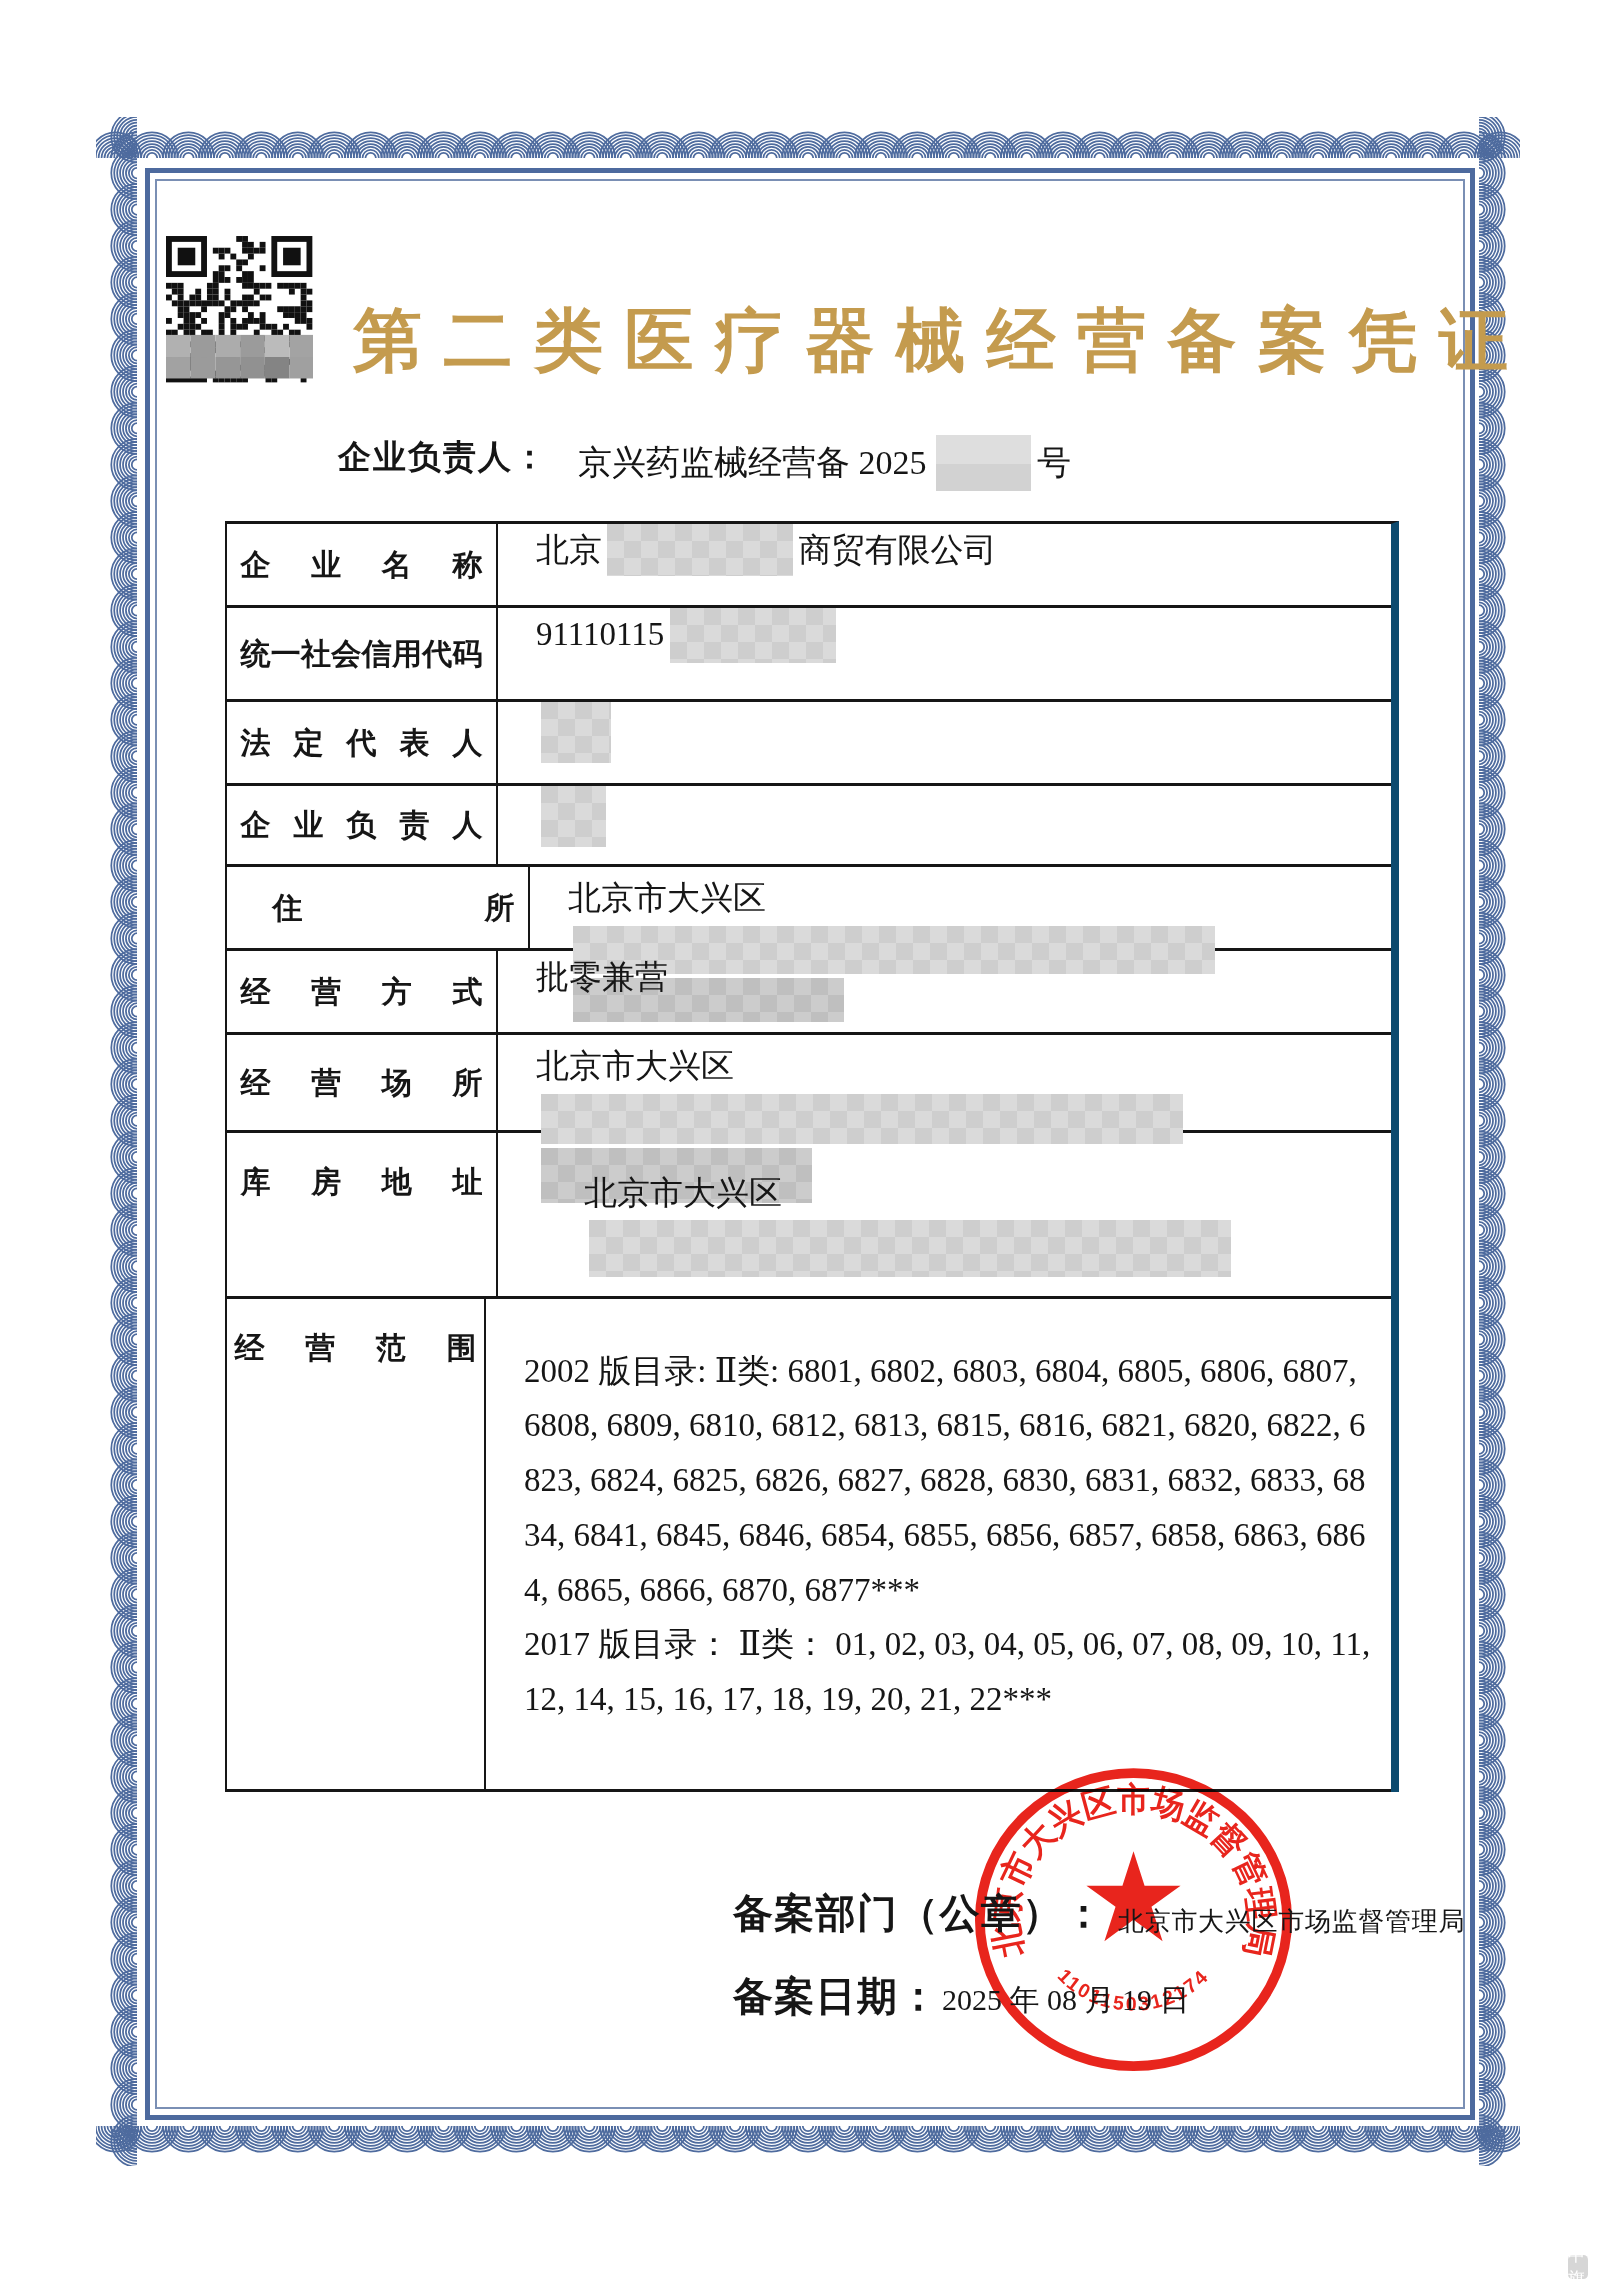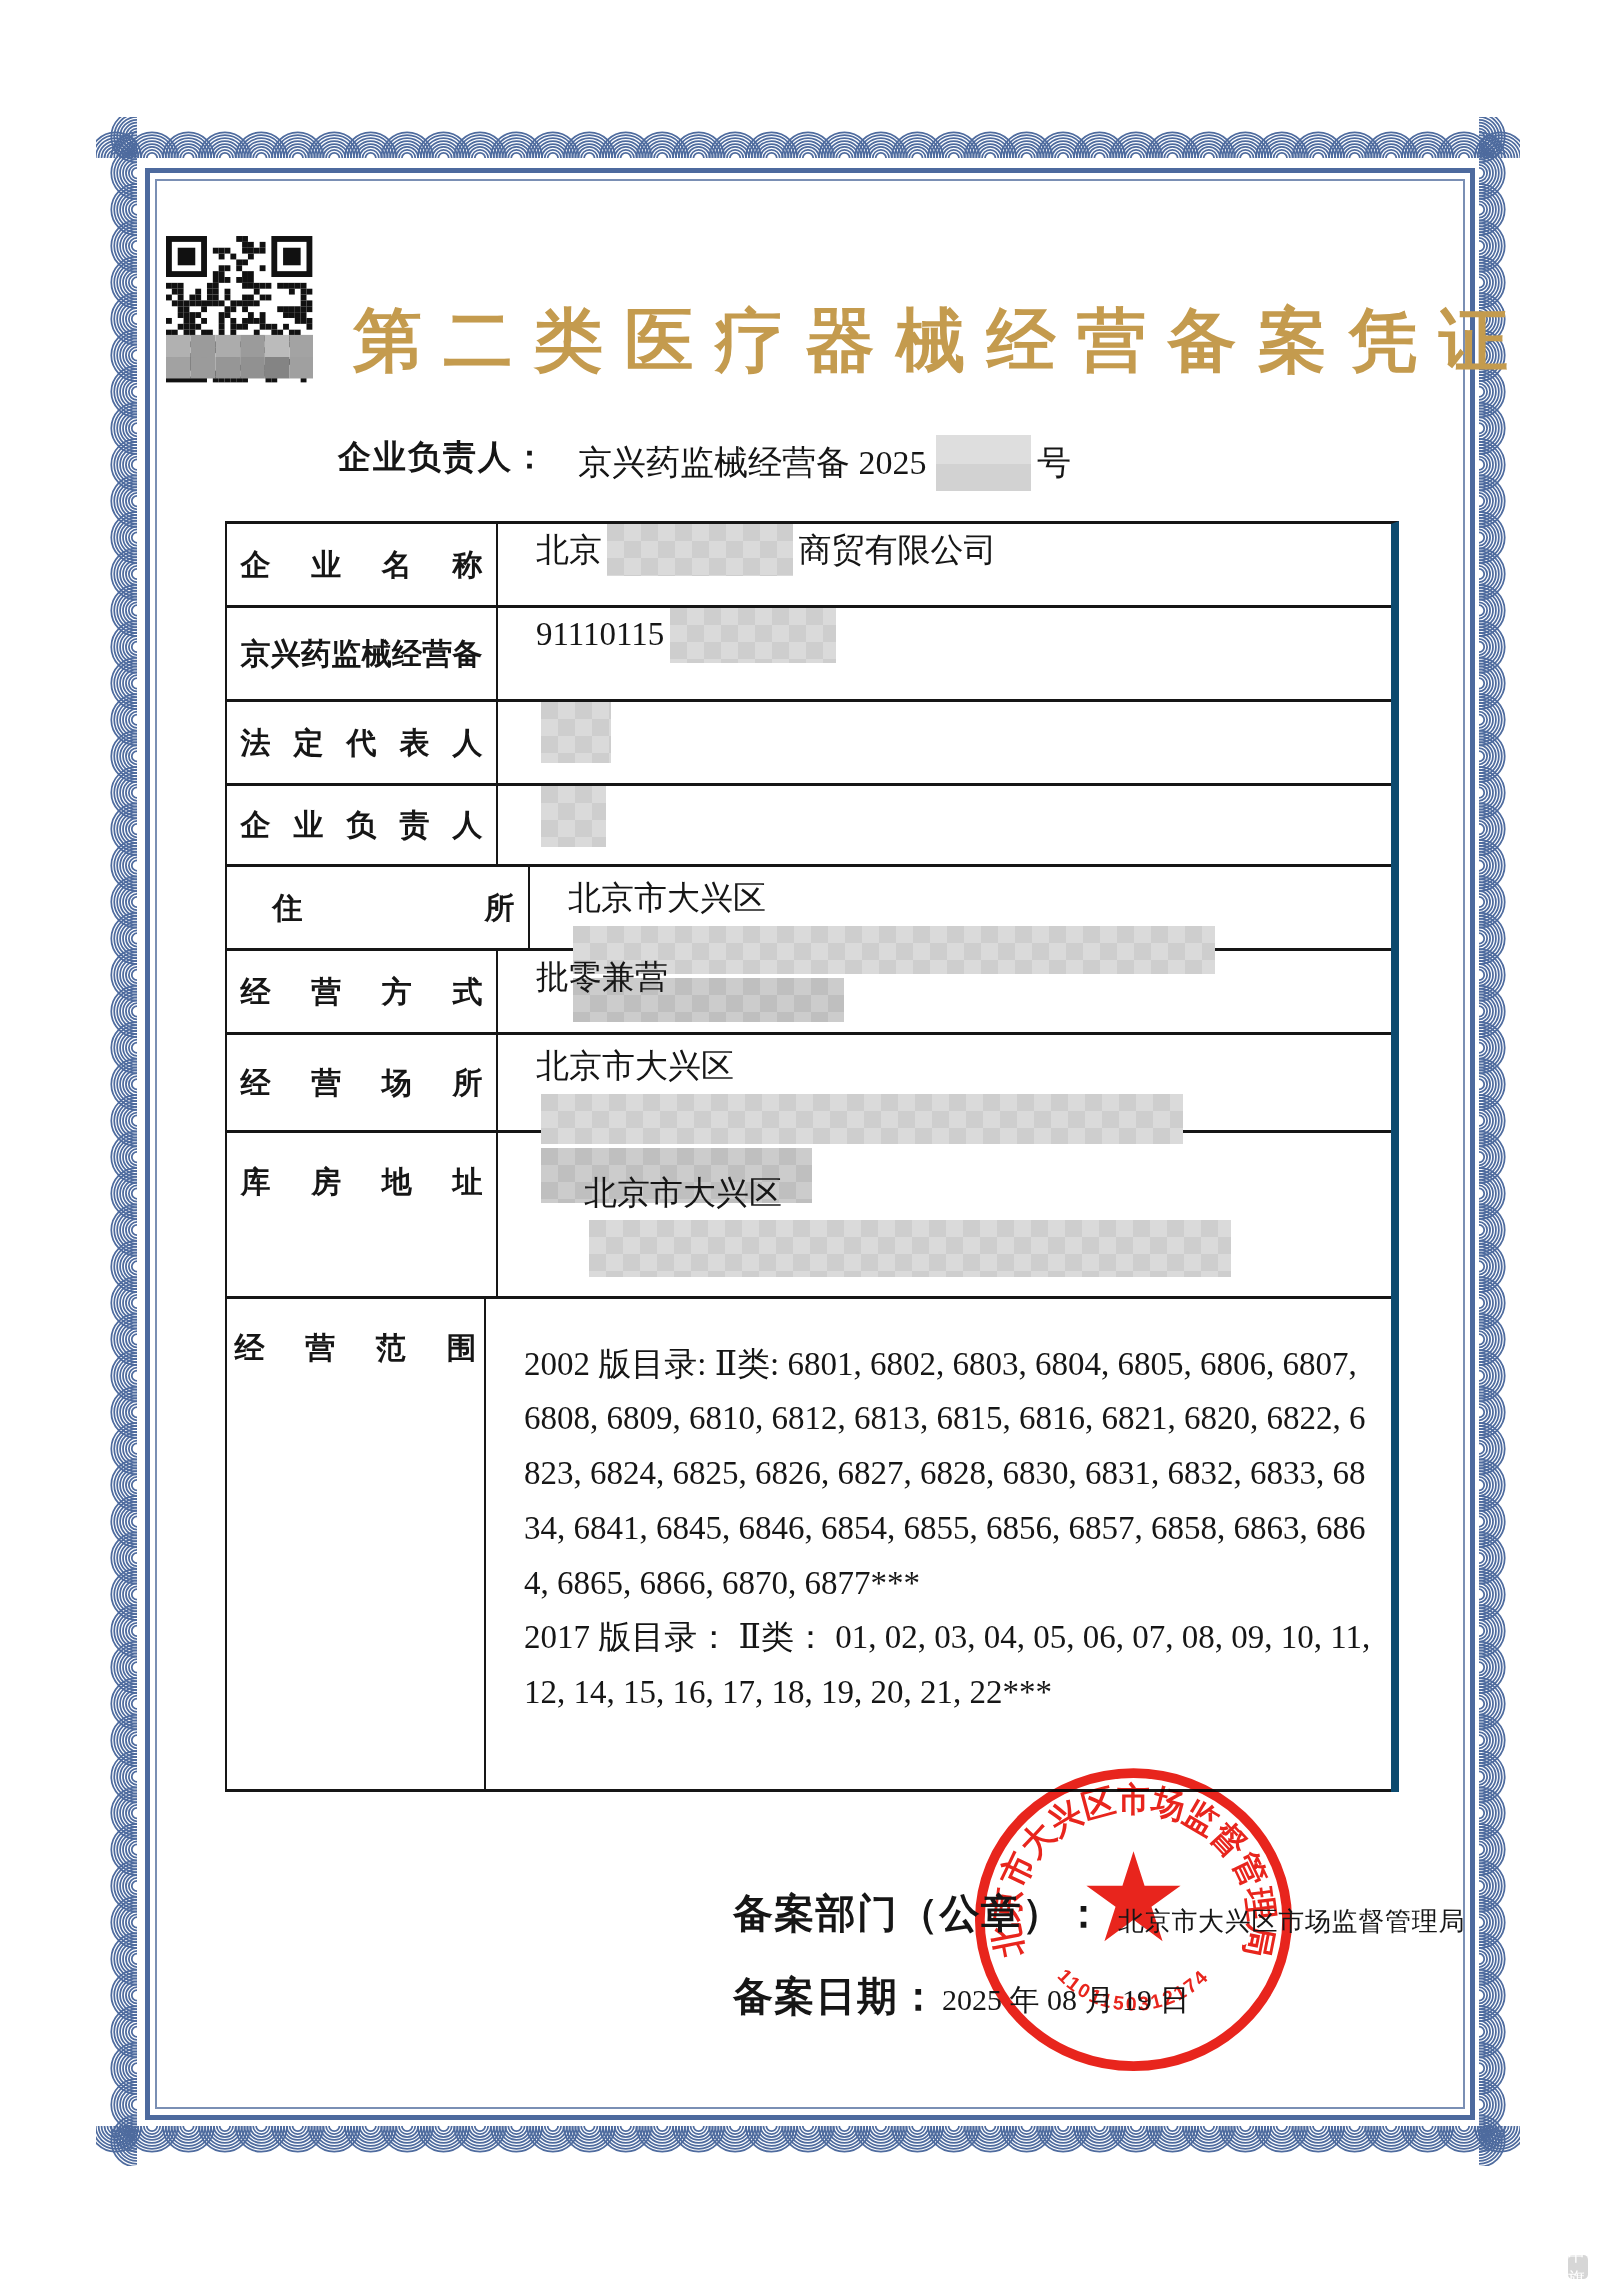--- a/index.html
+++ b/index.html
@@ -1887,21 +1887,21 @@
         <div class="cell-v">
           <div class="vwrap mid">
             <span class="vtxt">北京</span>
             <span class="blur" style="width: 186px; height: 52px; margin: 0px 5.2px;"></span>
             <span class="vtxt">商贸有限公司</span>
           </div>
         </div>
       </div>
       <div class="row" style="height: 91px;">
         <div class="cell-l mid">
-          <span class="lbl-span">京兴药监械经营备</span>
+          <span class="lbl-span">统一社会信用代码</span>
         </div>
         <div class="cell-v">
           <div class="vwrap mid">
             <span class="vtxt">91110115</span>
             <span class="blur" style="width: 166px; height: 55px; margin: 0px 5.2px;"></span>
           </div>
         </div>
       </div>
       <div class="row" style="height: 81px;">
         <div class="cell-l mid">
@@ -1968,21 +1968,21 @@
             <span class="vtxt">北京市大兴区</span>
             <span class="blur" style="width: 642px; height: 57px; margin: 0px 5.2px;"></span>
           </div>
         </div>
       </div>
       <div class="row" style="height: 490px;">
         <div class="cell-l top">
           <span class="lbl-span">经营范围</span>
         </div>
         <div class="cell-v">
-          <div class="vwrap" style="padding-top: 14px;">
+          <div class="vwrap" style="padding-top: 21px;">
             <span class="range-text">2002 版目录: Ⅱ类: 6801, 6802, 6803, 6804, 6805, 6806, 6807, 6808, 6809, 6810, 6812, 6813, 6815, 6816, 6821, 6820, 6822, 6823, 6824, 6825, 6826, 6827, 6828, 6830, 6831, 6832, 6833, 6834, 6841, 6845, 6846, 6854, 6855, 6856, 6857, 6858, 6863, 6864, 6865, 6866, 6870, 6877***
 2017 版目录： Ⅱ类： 01, 02, 03, 04, 05, 06, 07, 08, 09, 10, 11, 12, 14, 15, 16, 17, 18, 19, 20, 21, 22***</span>
           </div>
         </div>
       </div>
     </div>
 
   <div class="dept-label">备案部门（公章）：</div>
   <div class="dept-value">北京市大兴区市场监督管理局</div>
   <div class="date-label">备案日期：</div>

